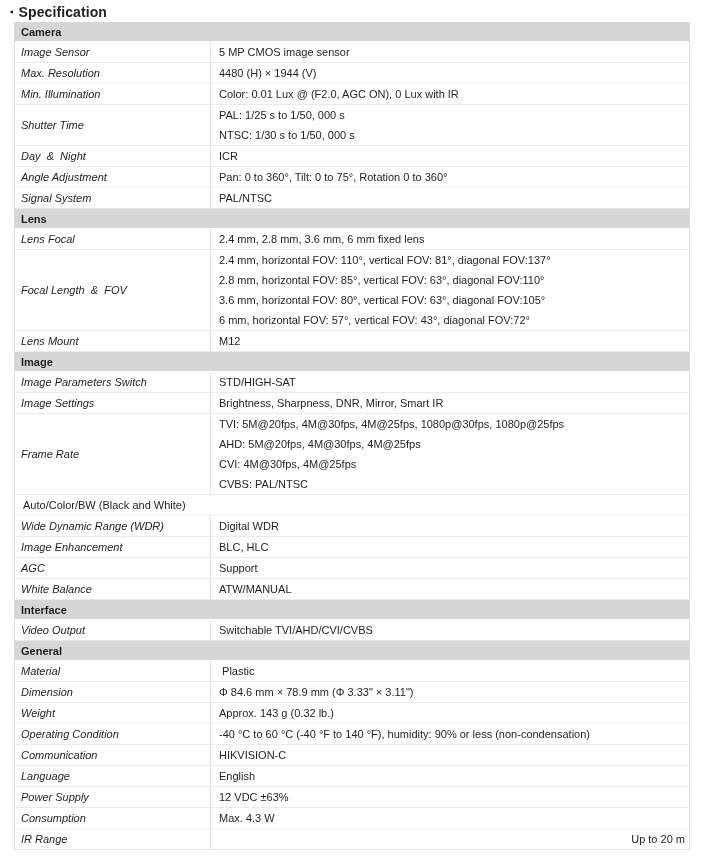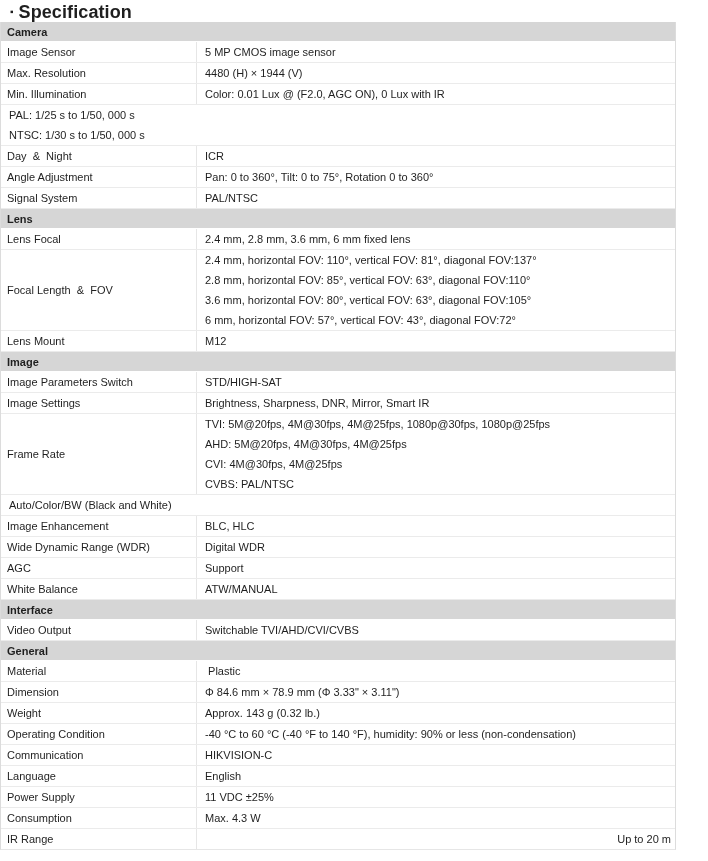--- a/index.html
+++ b/index.html
@@ -21,26 +21,26 @@
     padding: 5px 0 3px 10px;
     height: 22px;
   }
   .title-bullet {
     font-size: 10px;
     font-weight: bold;
     margin-right: 5px;
     line-height: 14px;
   }
   .page-title {
-    font-size: 18px;
+    font-size: 14px;
     font-weight: bold;
     letter-spacing: 0.1px;
   }
   .spec-table {
-    margin-left: 0;
+    margin-left: 14px;
     width: 676px;
     border-left: 1px solid #dcdcdc;
     border-right: 1px solid #dcdcdc;
     border-bottom: 1px solid #e6e6e6;
     font-size: 11px;
   }
   .section-header {
     background: var(--header-bg, #d6d6d6);
     font-weight: bold;
     height: 20px;
@@ -57,20 +57,21 @@
   .spec-row:last-child { border-bottom: none; text-align: right; }
   .label-cell {
     width: 196px;
     flex: 0 0 196px;
     padding-left: 6px;
     border-right: 1px solid #e6e6e6;
     line-height: 20px;
     white-space: pre-wrap;
     display: flex;
     align-items: center;
+    font-style: italic;
   }
   .value-cell {
     flex: 1;
     padding-left: 8px;
     padding-right: 4px;
   }
   .value-line {
     line-height: 20px;
     white-space: pre-wrap;
   }
@@ -97,20 +98,21 @@
           <div class="value-line">4480 (H) × 1944 (V)</div>
         </div>
       </div>
       <div class="spec-row">
         <div class="label-cell">Min. Illumination</div>
         <div class="value-cell">
           <div class="value-line">Color: 0.01 Lux @ (F2.0, AGC ON), 0 Lux with IR</div>
         </div>
       </div>
       <div class="spec-row">
+        <div class="label-cell">Shutter Time</div>
         <div class="value-cell">
           <div class="value-line">PAL: 1/25 s to 1/50, 000 s</div>
           <div class="value-line">NTSC: 1/30 s to 1/50, 000 s</div>
         </div>
       </div>
       <div class="spec-row">
         <div class="label-cell">Day  &amp;  Night</div>
         <div class="value-cell">
           <div class="value-line">ICR</div>
         </div>
@@ -170,32 +172,32 @@
           <div class="value-line">CVI: 4M@30fps, 4M@25fps</div>
           <div class="value-line">CVBS: PAL/NTSC</div>
         </div>
       </div>
       <div class="spec-row">
         <div class="value-cell">
           <div class="value-line">Auto/Color/BW (Black and White)</div>
         </div>
       </div>
       <div class="spec-row">
+        <div class="label-cell">Wide Dynamic Range (WDR)</div>
+        <div class="value-cell">
+          <div class="value-line">Digital WDR</div>
+        </div>
+      </div>
+      <div class="spec-row">
         <div class="label-cell">Image Enhancement</div>
         <div class="value-cell">
           <div class="value-line">BLC, HLC</div>
         </div>
       </div>
       <div class="spec-row">
-        <div class="label-cell">Wide Dynamic Range (WDR)</div>
-        <div class="value-cell">
-          <div class="value-line">Digital WDR</div>
-        </div>
-      </div>
-      <div class="spec-row">
         <div class="label-cell">AGC</div>
         <div class="value-cell">
           <div class="value-line">Support</div>
         </div>
       </div>
       <div class="spec-row">
         <div class="label-cell">White Balance</div>
         <div class="value-cell">
           <div class="value-line">ATW/MANUAL</div>
         </div>
@@ -240,21 +242,21 @@
       </div>
       <div class="spec-row">
         <div class="label-cell">Language</div>
         <div class="value-cell">
           <div class="value-line">English</div>
         </div>
       </div>
       <div class="spec-row">
         <div class="label-cell">Power Supply</div>
         <div class="value-cell">
-          <div class="value-line">11 VDC ±25%</div>
+          <div class="value-line">12 VDC ±63%</div>
         </div>
       </div>
       <div class="spec-row">
         <div class="label-cell">Consumption</div>
         <div class="value-cell">
           <div class="value-line">Max. 4.3 W</div>
         </div>
       </div>
       <div class="spec-row">
         <div class="label-cell">IR Range</div>

